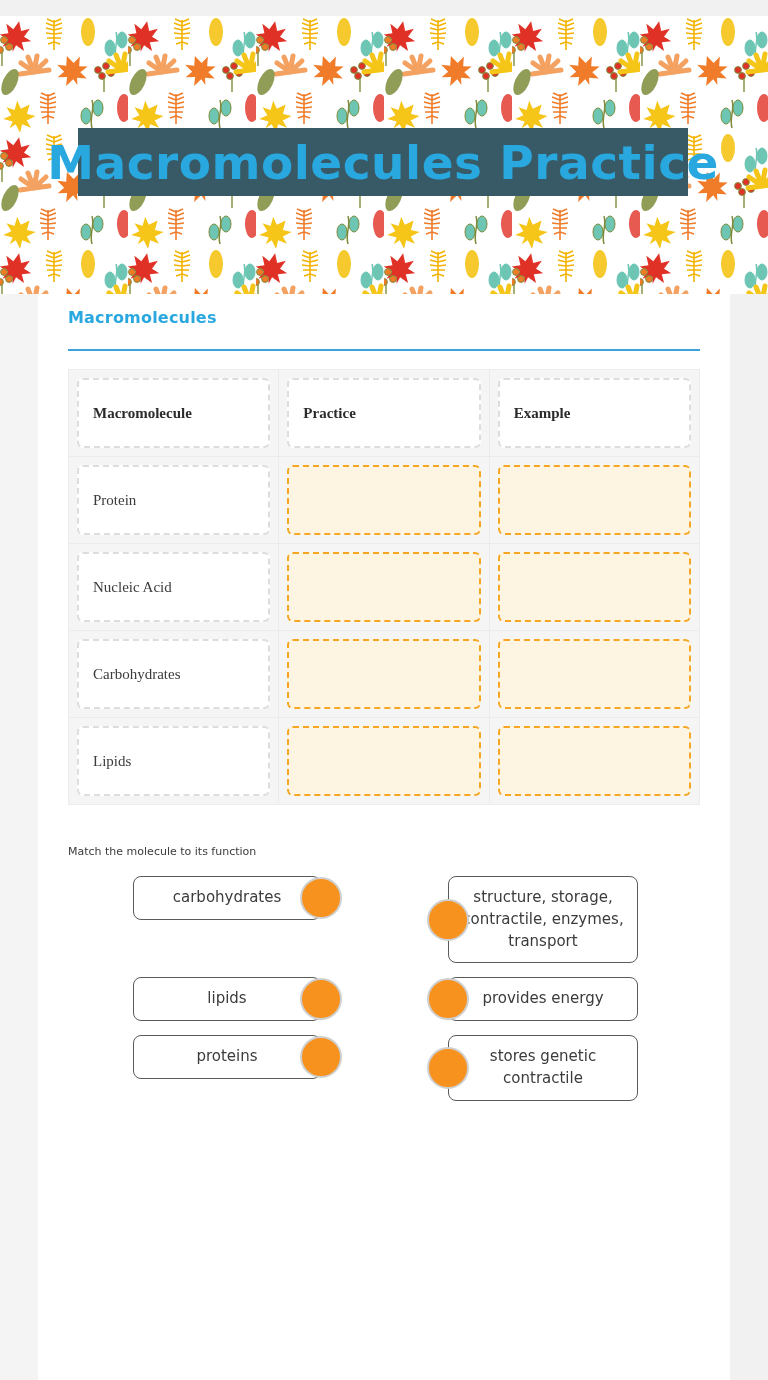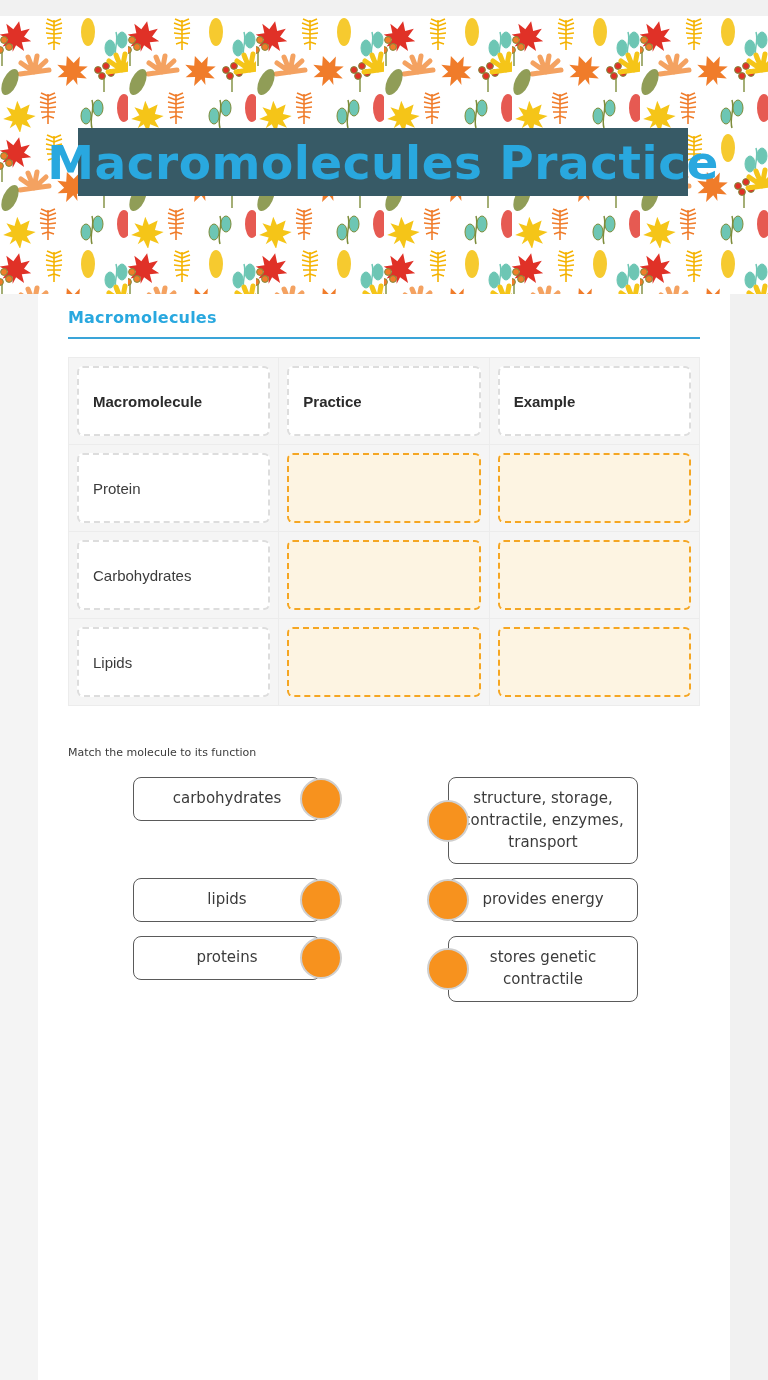--- a/index.html
+++ b/index.html
@@ -73,21 +73,21 @@
     left: 68px;
     top: 292px;
     width: 632px;
   }
   .section-title {
     color: #29a8df;
     font-size: 16px;
     font-weight: bold;
     letter-spacing: 0.2px;
     font-family: "DejaVu Sans", sans-serif;
-    margin: 0 0 10px 0;
+    margin: 0 0 22px 0;
   }
   .section-rule {
     height: 2px;
     background: #3aa4d8;
     width: 632px;
     margin-bottom: 18px;
   }
   .instruction {
     font-size: 15px;
     color: #3b3b3b;
@@ -113,21 +113,21 @@
     background: #ffffff;
     border: 2px dashed #dddddd;
     border-radius: 6px;
     min-height: 70px;
     box-sizing: border-box;
     display: flex;
     align-items: center;
     padding: 0 14px;
     font-size: 15px;
     color: #3b3b3b;
-    font-family: Liberation Sans, sans-serif;
+    font-family: Liberation Serif, serif;
   }
   .cell-box.header {
     font-weight: bold;
     color: #2b2b2b;
     font-size: 15px;
   }
   .cell-box.blank {
     background: #fdf4e2;
     border: 2px dashed #f5a623;
   }
@@ -286,20 +286,31 @@
             <div class="cell-box">Protein</div>
           </td>
           <td>
             <div class="cell-box blank"></div>
           </td>
           <td>
             <div class="cell-box blank"></div>
           </td>
         </tr>
 
+        <tr>
+          <td>
+            <div class="cell-box">Nucleic Acid</div>
+          </td>
+          <td>
+            <div class="cell-box blank"></div>
+          </td>
+          <td>
+            <div class="cell-box blank"></div>
+          </td>
+        </tr>
 
         <tr>
           <td>
             <div class="cell-box">Carbohydrates</div>
           </td>
           <td>
             <div class="cell-box blank"></div>
           </td>
           <td>
             <div class="cell-box blank"></div>

